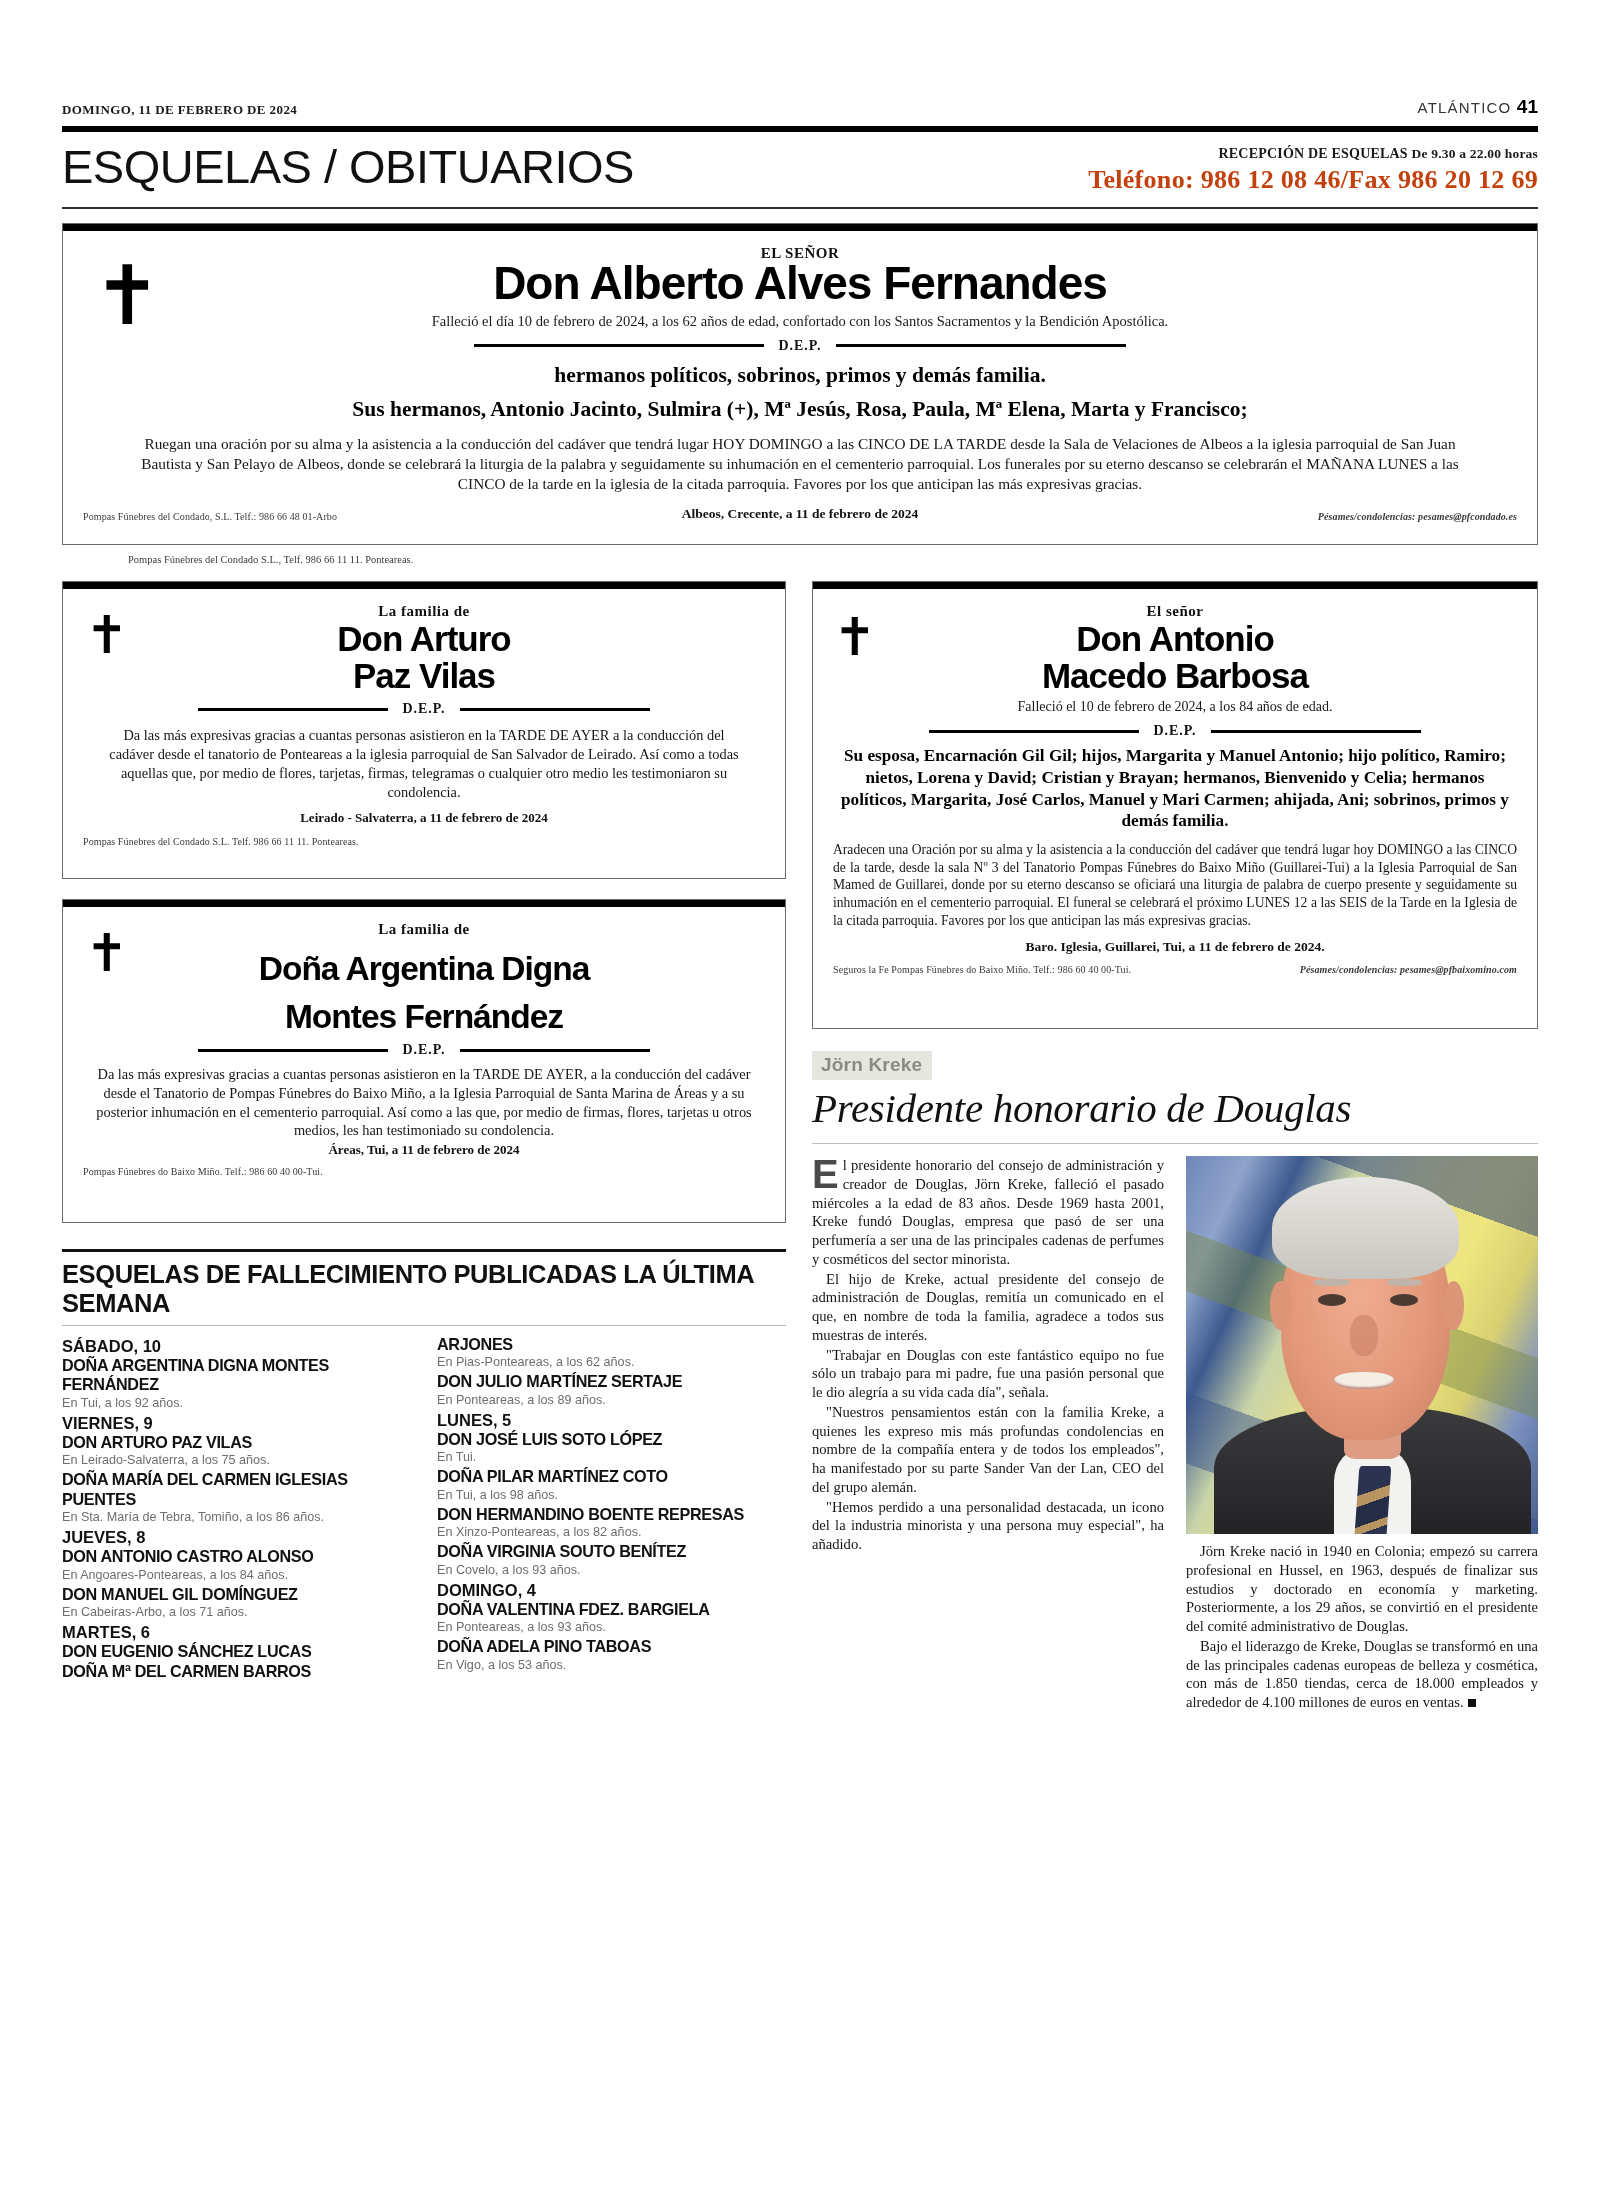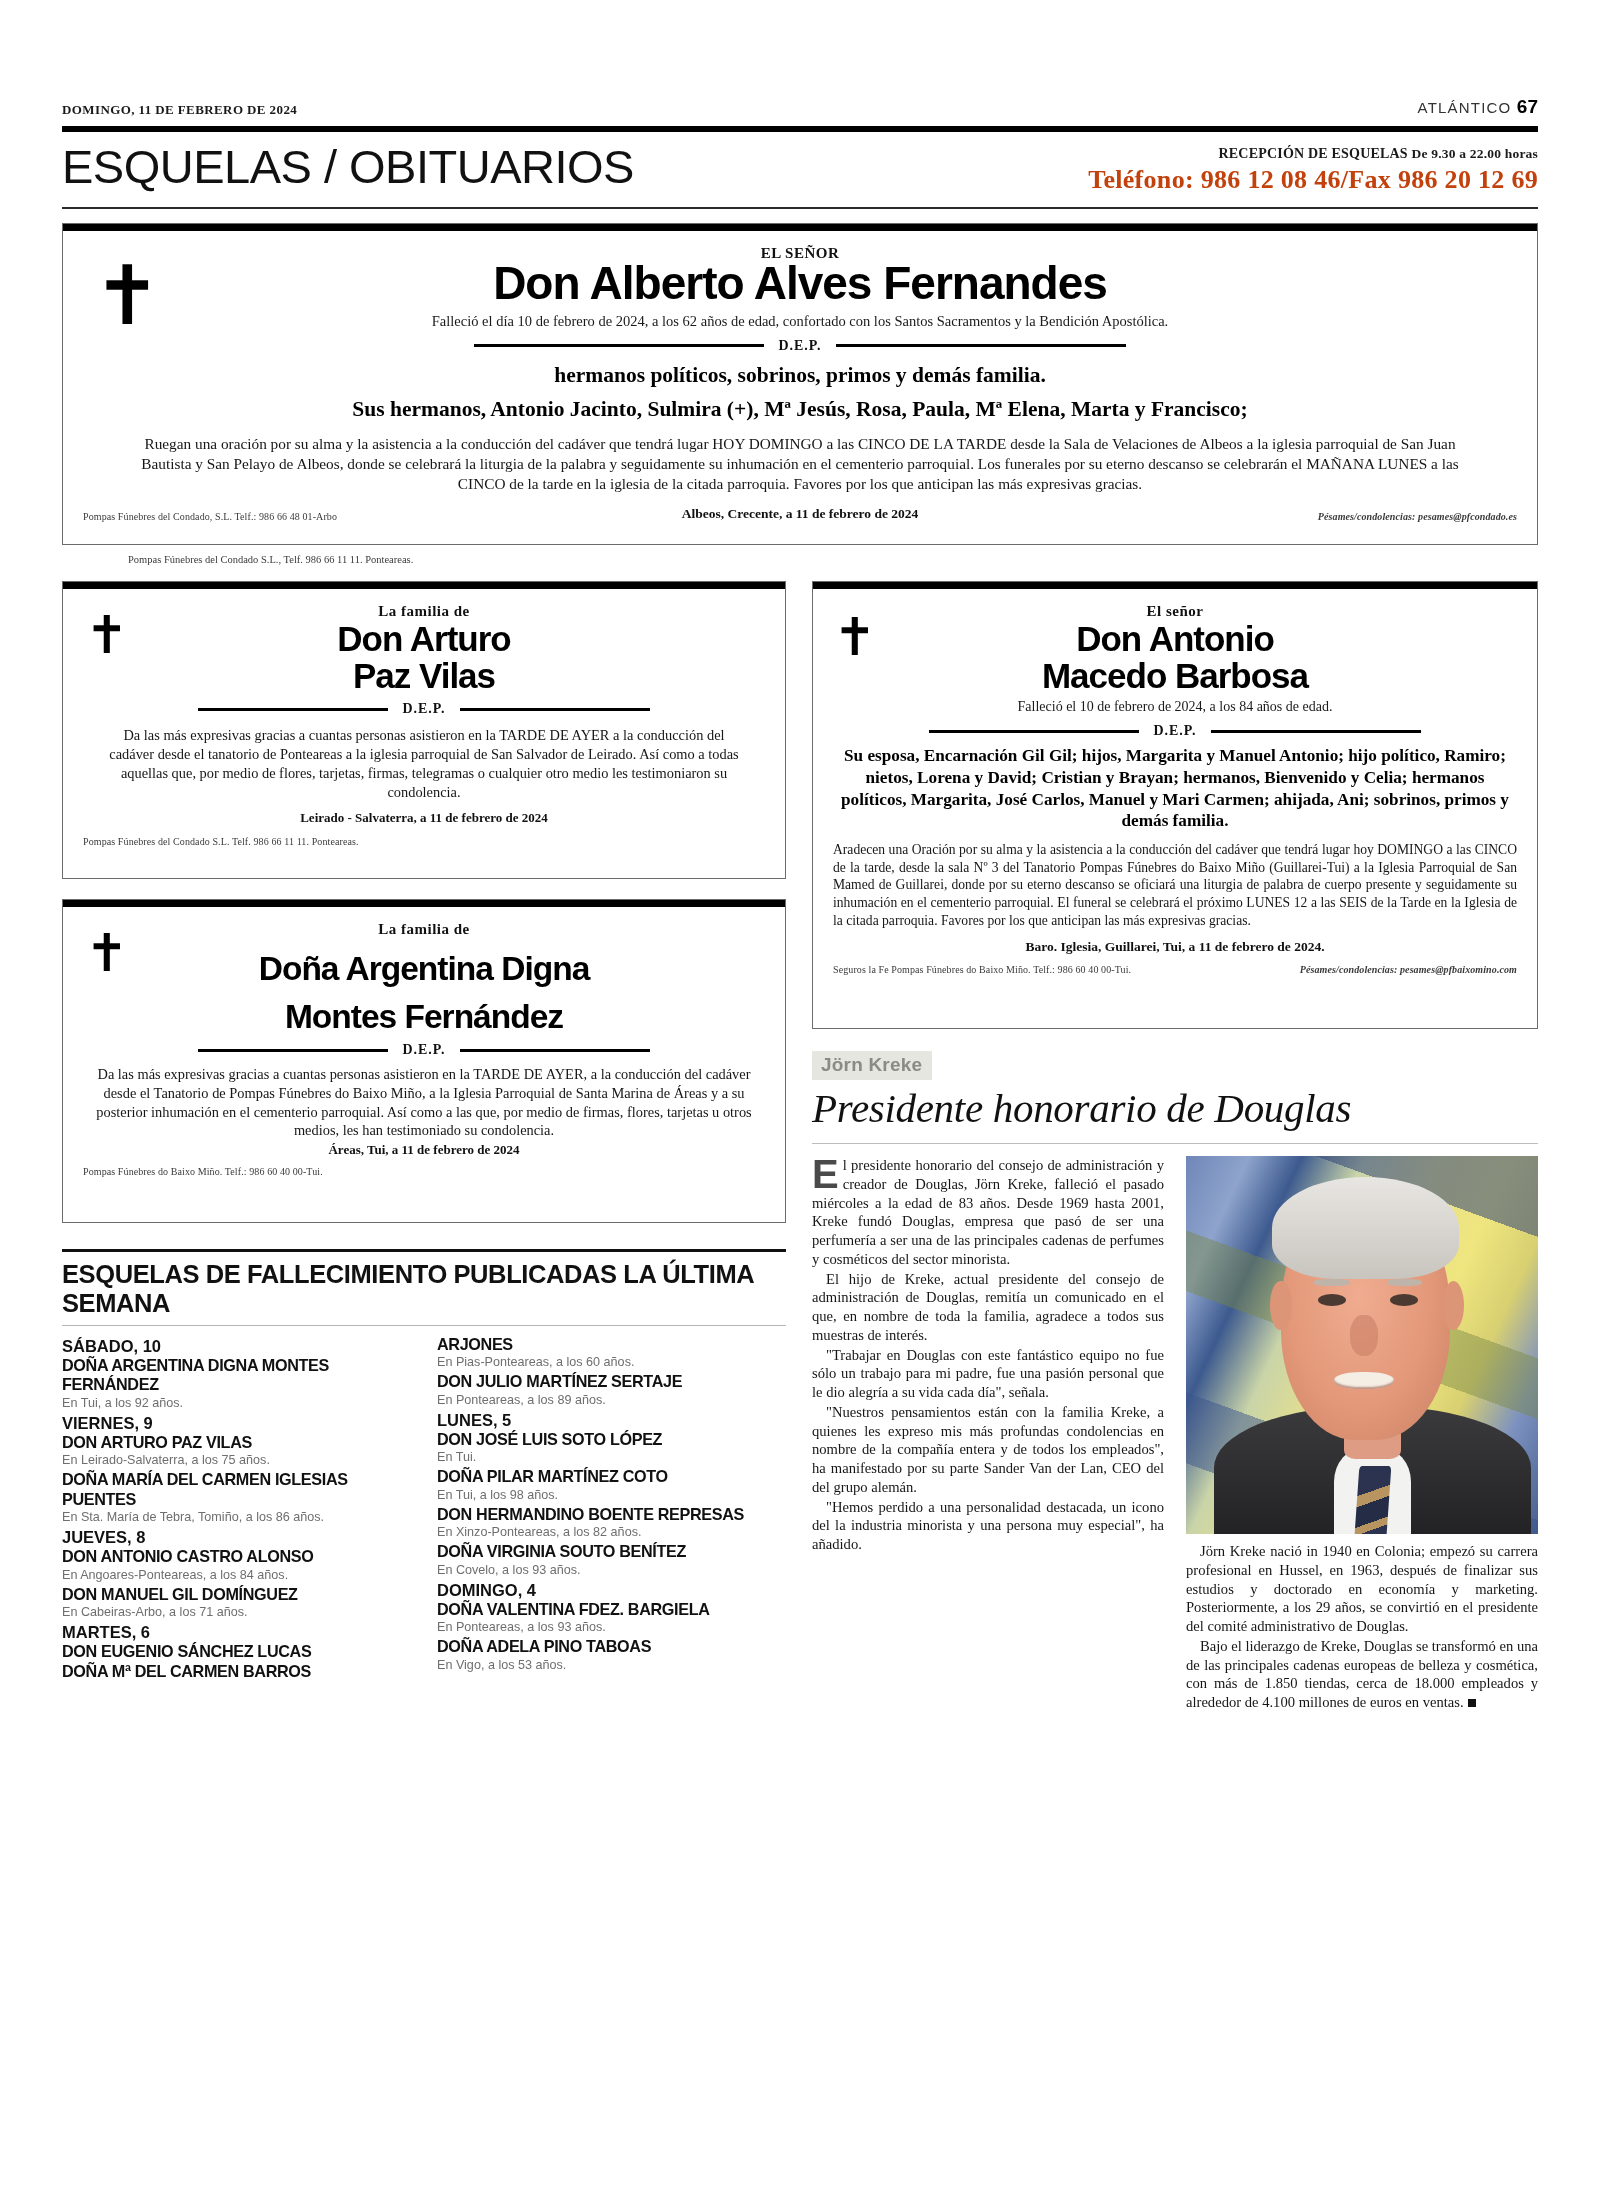--- a/index.html
+++ b/index.html
@@ -237,21 +237,21 @@
 </style>
 </head>
 <body>
 
 <div class="page">
 
   <div class="masthead">
     <div class="masthead-date">DOMINGO, 11 DE FEBRERO DE 2024</div>
     <div class="masthead-paper">
       <span>ATLÁNTICO</span>
-      <b>67</b>
+      <b>41</b>
     </div>
   </div>
   <div class="rule-heavy"></div>
 
   <div class="title-row">
     <div class="section-title">ESQUELAS / OBITUARIOS</div>
     <div class="contact-block">
       <div class="contact-line1">
         <span>RECEPCIÓN DE ESQUELAS</span>
         <span class="lead">De 9.30 a 22.00 horas</span>
@@ -346,21 +346,21 @@
               <div class="wk-name">DON ANTONIO CASTRO ALONSO</div>
               <div class="wk-detail">En Angoares-Ponteareas, a los 84 años.</div>
               <div class="wk-name">DON MANUEL GIL DOMÍNGUEZ</div>
               <div class="wk-detail">En Cabeiras-Arbo, a los 71 años.</div>
               <div class="wk-day">MARTES, 6</div>
               <div class="wk-name">DON EUGENIO SÁNCHEZ LUCAS</div>
               <div class="wk-name">DOÑA Mª DEL CARMEN BARROS</div>
             </div>
           <div class="weekly-col" id="wk-right">
               <div class="wk-name">ARJONES</div>
-              <div class="wk-detail">En Pias-Ponteareas, a los 60 años.</div>
+              <div class="wk-detail">En Pias-Ponteareas, a los 62 años.</div>
               <div class="wk-name">DON JULIO MARTÍNEZ SERTAJE</div>
               <div class="wk-detail">En Ponteareas, a los 89 años.</div>
               <div class="wk-day">LUNES, 5</div>
               <div class="wk-name">DON JOSÉ LUIS SOTO LÓPEZ</div>
               <div class="wk-detail">En Tui.</div>
               <div class="wk-name">DOÑA PILAR MARTÍNEZ COTO</div>
               <div class="wk-detail">En Tui, a los 98 años.</div>
               <div class="wk-name">DON HERMANDINO BOENTE REPRESAS</div>
               <div class="wk-detail">En Xinzo-Ponteareas, a los 82 años.</div>
               <div class="wk-name">DOÑA VIRGINIA SOUTO BENÍTEZ</div>

